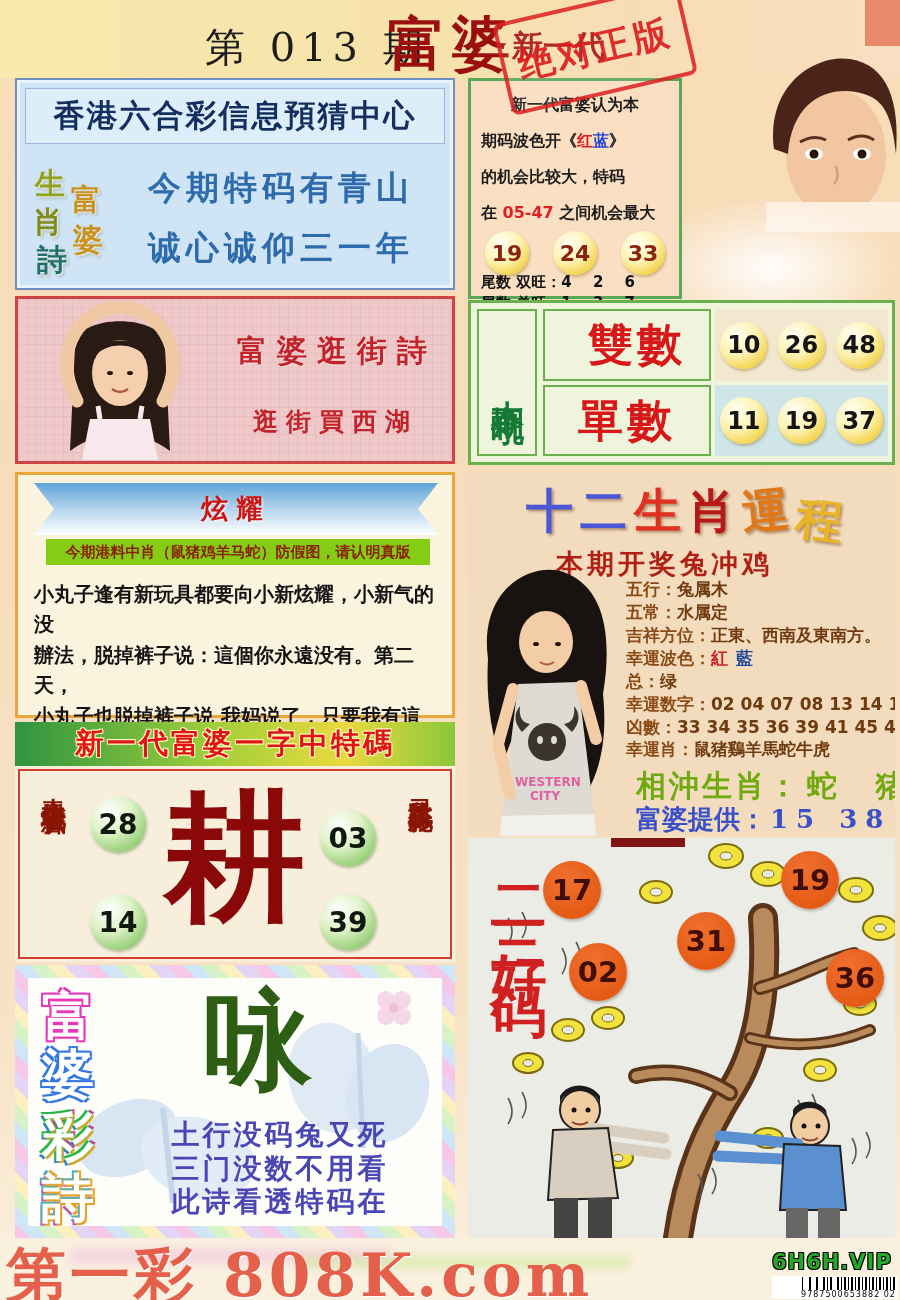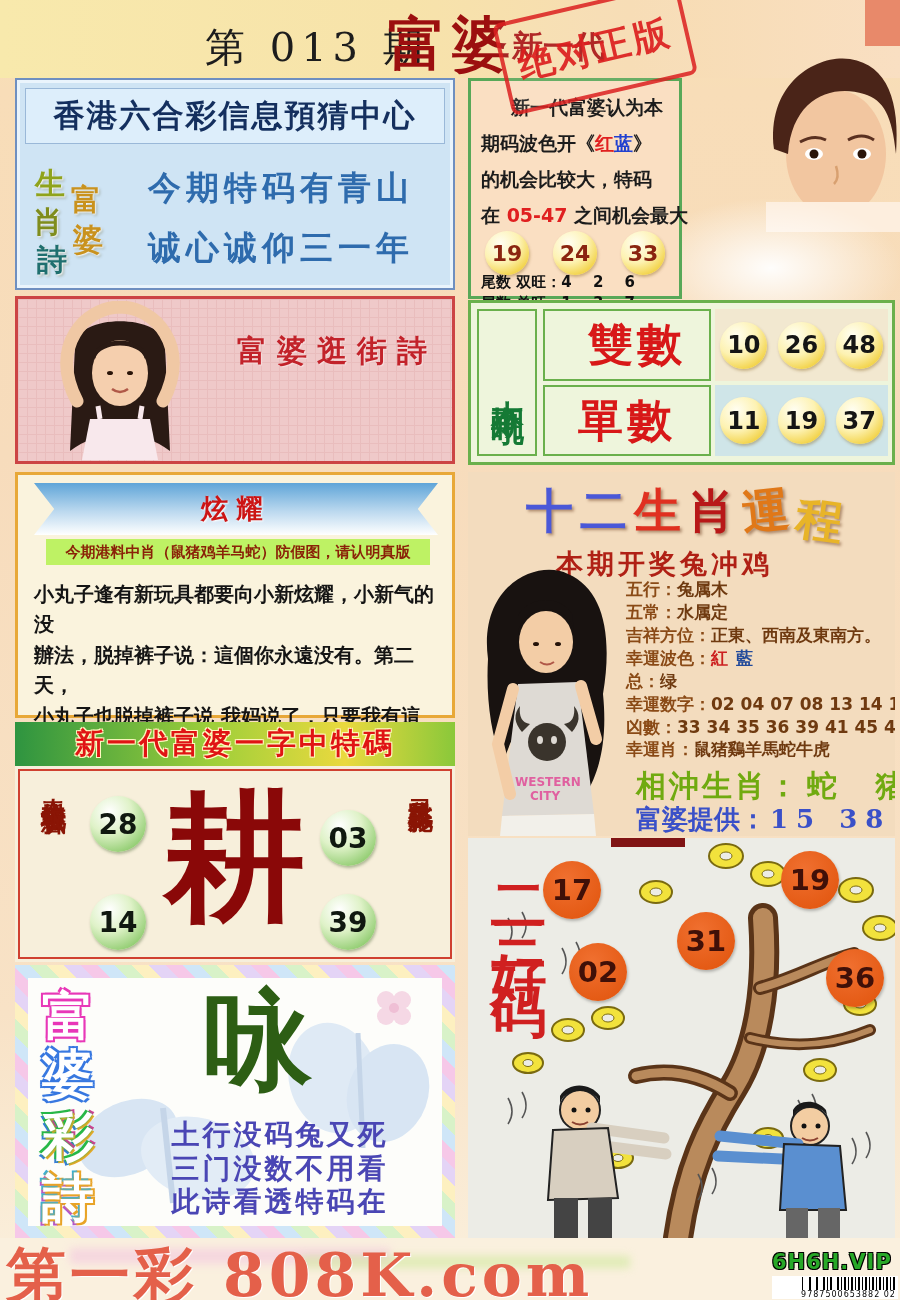--- a/index.html
+++ b/index.html
@@ -38,21 +38,21 @@
   .hkd1 { left:54px;  top:100px; color:#c9921e; }
   .hkd2 { left:16px;  top:122px; color:#7f8d1d; }
   .hkd3 { left:56px;  top:140px; color:#c9921e; }
   .hkd4 { left:20px;  top:160px; color:#1f6f6f; }
   .hk-poem { position:absolute; left:100px; right:8px; text-align:center; font-size:33px;
      font-weight:900; color:#2e6bad; letter-spacing:5px; }
   .hk-p1 { top:86px; } .hk-p2 { top:146px; }
 
   
   .panel-fc { left:468px; top:78px; width:214px; height:221px; border:3px solid #58a858; background:#fadfc2; }
-  .fc-line { position:absolute; font-size:19px; font-weight:bold; color:#1c1c1c; white-space:nowrap; }
+  .fc-line { position:absolute; font-size:16px; font-weight:bold; color:#1c1c1c; white-space:nowrap; }
   .fc-red { color:#e02020; } .fc-blue { color:#2040d0; }
   .yball { position:absolute; width:44px; height:44px; border-radius:50%;
      background:radial-gradient(circle at 35% 28%,#fffef2 0%,#fdf2b2 45%,#f0cc32 85%,#e8b820);
      box-shadow:1px 2px 3px rgba(120,80,0,.35); display:flex; align-items:center; justify-content:center;
      font-size:22px; font-weight:900; color:#8a2410; }
   .fc-tail { position:absolute; left:10px; font-size:15px; font-weight:bold; color:#111; white-space:nowrap; }
   .fc-tail b { letter-spacing:8px; font-weight:bold; }
 
   
   .panel-street { left:15px; top:296px; width:440px; height:168px; border:3px solid #cc4444;
@@ -79,21 +79,21 @@
      box-shadow:1px 2px 3px rgba(120,80,0,.35); display:flex; align-items:center; justify-content:center;
      font-size:24px; font-weight:900; color:#151515;text-align:right; }
 
   
   .panel-brag { left:15px; top:472px; width:440px; height:246px; border:3px solid #e8a838; background:#faf3dd; }
   .brag-banner { position:absolute; left:16px; top:8px; width:404px; height:52px;
      background:linear-gradient(180deg,#5fa5d8 0%,#bcd9ef 55%,#ffffff 100%);
      clip-path:polygon(0 0,100% 0,95% 50%,100% 100%,0 100%,5% 50%);
      display:flex; align-items:center; justify-content:center; }
   .brag-banner span { font-size:27px; font-weight:900; color:#cc1414; letter-spacing:8px; text-shadow:1px 1px 2px #fff; }
-  .brag-notice { position:absolute; left:28px; top:64px; width:384px; height:26px; background:#bef264;
+  .brag-notice { position:absolute; left:28px; top:64px; width:384px; height:26px; background:#84cc16;
      display:flex; align-items:center; justify-content:center; font-size:15px; font-weight:bold; color:#8a2208; }
   .brag-story { position:absolute; left:16px; top:104px; right:12px; font-size:20px; font-weight:bold;
      color:#141414; line-height:1.52; }
 
   
   .panel-zd { left:468px; top:472px; width:427px; height:364px; background:#f3dcbe; overflow:hidden; }
   .zd-title { position:absolute; left:58px; top:8px; display:flex; gap:7px; }
   .zd-title span { font-size:47px; font-weight:900; display:inline-block;
      text-shadow:2px 2px 3px rgba(90,40,10,.45); }
   .zt0,.zt1 { color:#4a58d8; } .zt2 { color:#e03020; } .zt3 { color:#b81818; }
@@ -233,20 +233,21 @@
       <path d="M143,100 C172,45 134,6 100,6" stroke="#f0c8a4" stroke-width="13" fill="none" stroke-linecap="round"></path>
       <ellipse cx="100" cy="72" rx="28" ry="33" fill="#f5cfae"></ellipse>
       <path d="M75,58 C80,40 120,40 125,58 L125,50 C115,36 85,36 75,50 Z" fill="#2a1a14"></path>
       <ellipse cx="90" cy="72" rx="3" ry="2" fill="#2a1408"></ellipse>
       <ellipse cx="110" cy="72" rx="3" ry="2" fill="#2a1408"></ellipse>
       <path d="M92,88 q8,6 16,0" stroke="#b05848" stroke-width="2.5" fill="none"></path>
       <path d="M70,118 L130,118 L138,159 L62,159 Z" fill="#f8e8ec"></path>
       <path d="M80,118 L78,105 M120,118 L122,105" stroke="#f8e8ec" stroke-width="5"></path>
     </svg>
     <div class="street-title serif">富婆逛街詩</div>
+    <div class="street-line serif">逛街買西湖</div>
   </div>
 
   <div class="abs panel-roar">
     <div class="roar-side">
       <span class="v serif">本期吼</span>
     </div>
     <div class="roar-cell roar-r1 serif">雙數</div>
     <div class="roar-cell roar-r2 serif">單數</div>
     <div class="roar-balls rb1">
       <div class="yball2">10</div>

